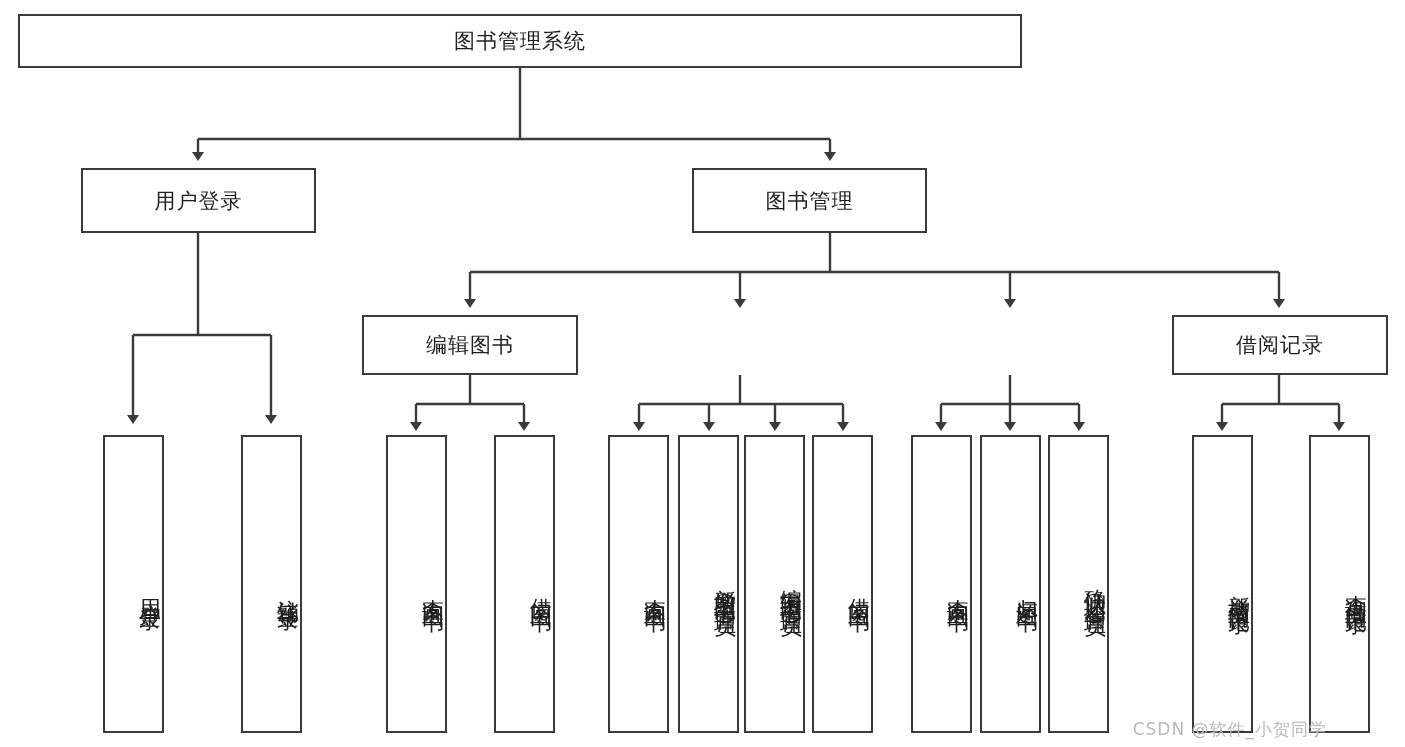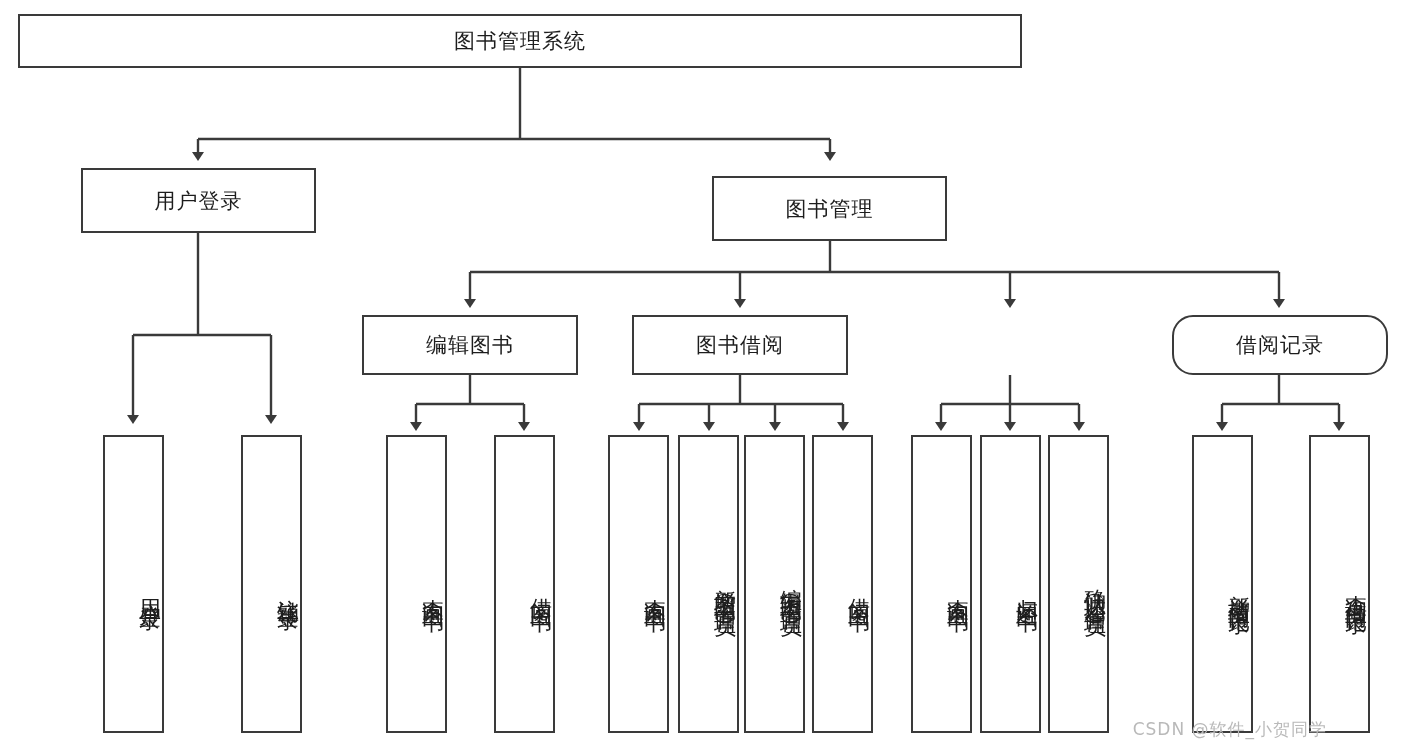--- a/index.html
+++ b/index.html
@@ -110,31 +110,28 @@
     </g>
   </svg>
 
   <div class="node h root" style="left:18px;top:14px;width:1004px;height:54px;">
     <span>图书管理系统</span>
   </div>
 
   <div class="node h" style="left:81px;top:168px;width:235px;height:65px;">
     <span>用户登录</span>
   </div>
-  <div class="node h" style="left:712px;top:168px;width:235px;height:65px;margin-top:8px;">
+  <div class="node h" style="left:692px;top:168px;width:235px;height:65px;">
     <span>图书管理</span>
   </div>
 
   <div class="node h" style="left:362px;top:315px;width:216px;height:60px;">
     <span>编辑图书</span>
   </div>
-  <div class="node h" style="left:632px;top:315px;width:216px;height:60px;">
-    <span>图书借阅</span>
-  </div>
-  <div class="node h" style="left:1172px;top:315px;width:216px;height:60px;border-radius:21px;">
+  <div class="node h" style="left:1172px;top:315px;width:216px;height:60px;">
     <span>借阅记录</span>
   </div>
 
   <div class="node v" style="left:103px;top:435px;width:61px;height:298px;">
     <span class="vtext">用户登录</span>
   </div>
   <div class="node v" style="left:241px;top:435px;width:61px;height:298px;">
     <span class="vtext">注销登录</span>
   </div>
 

